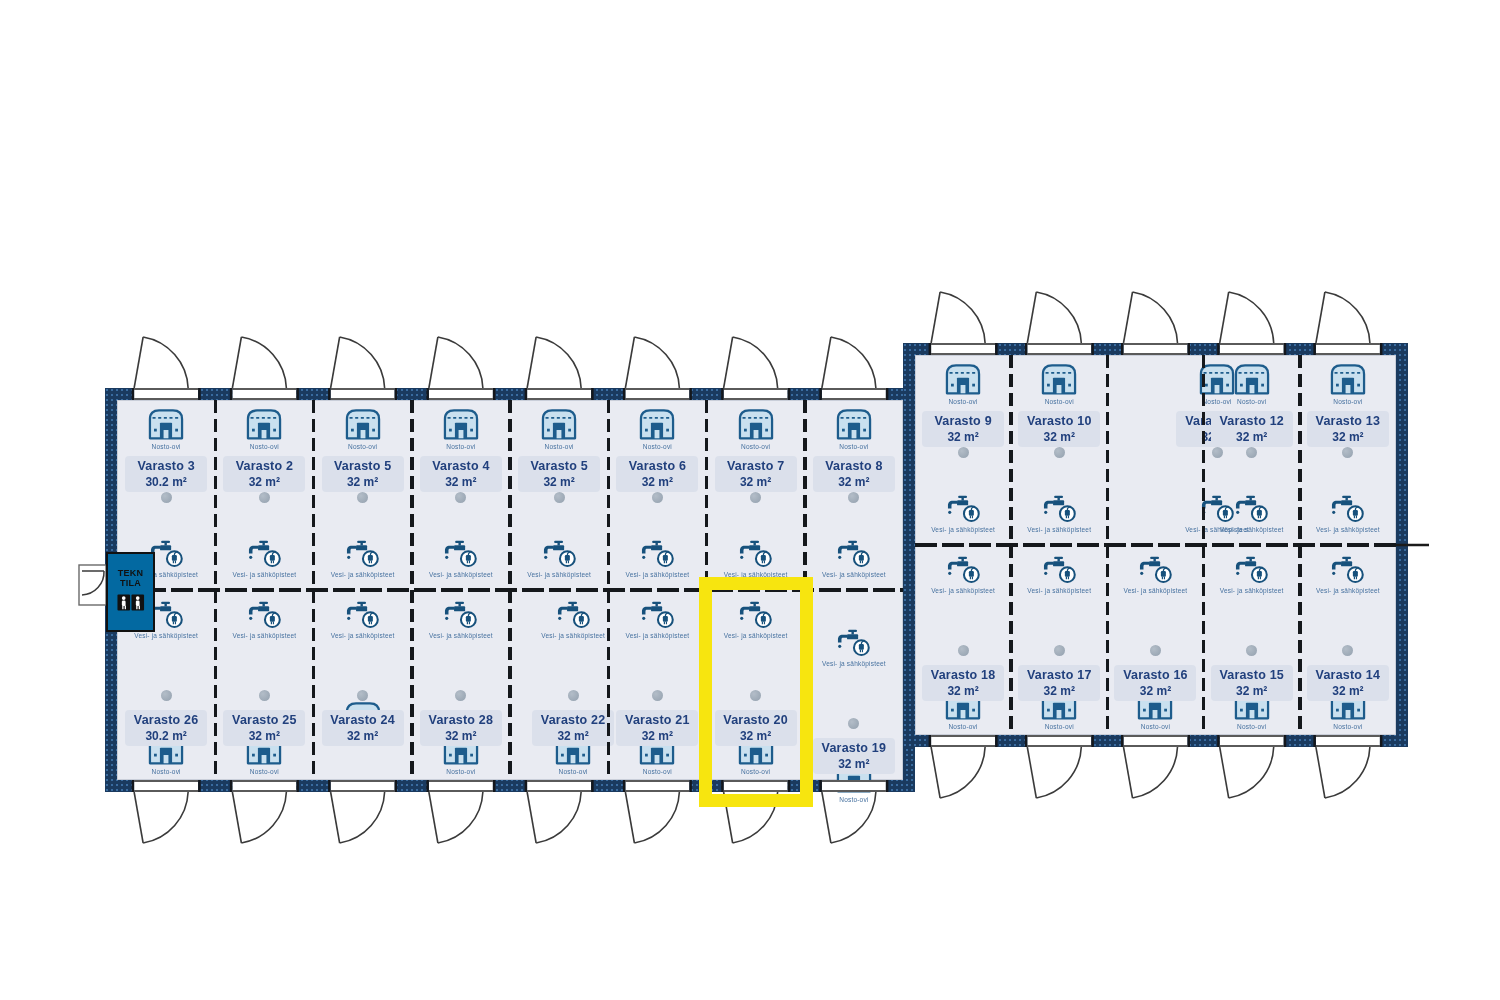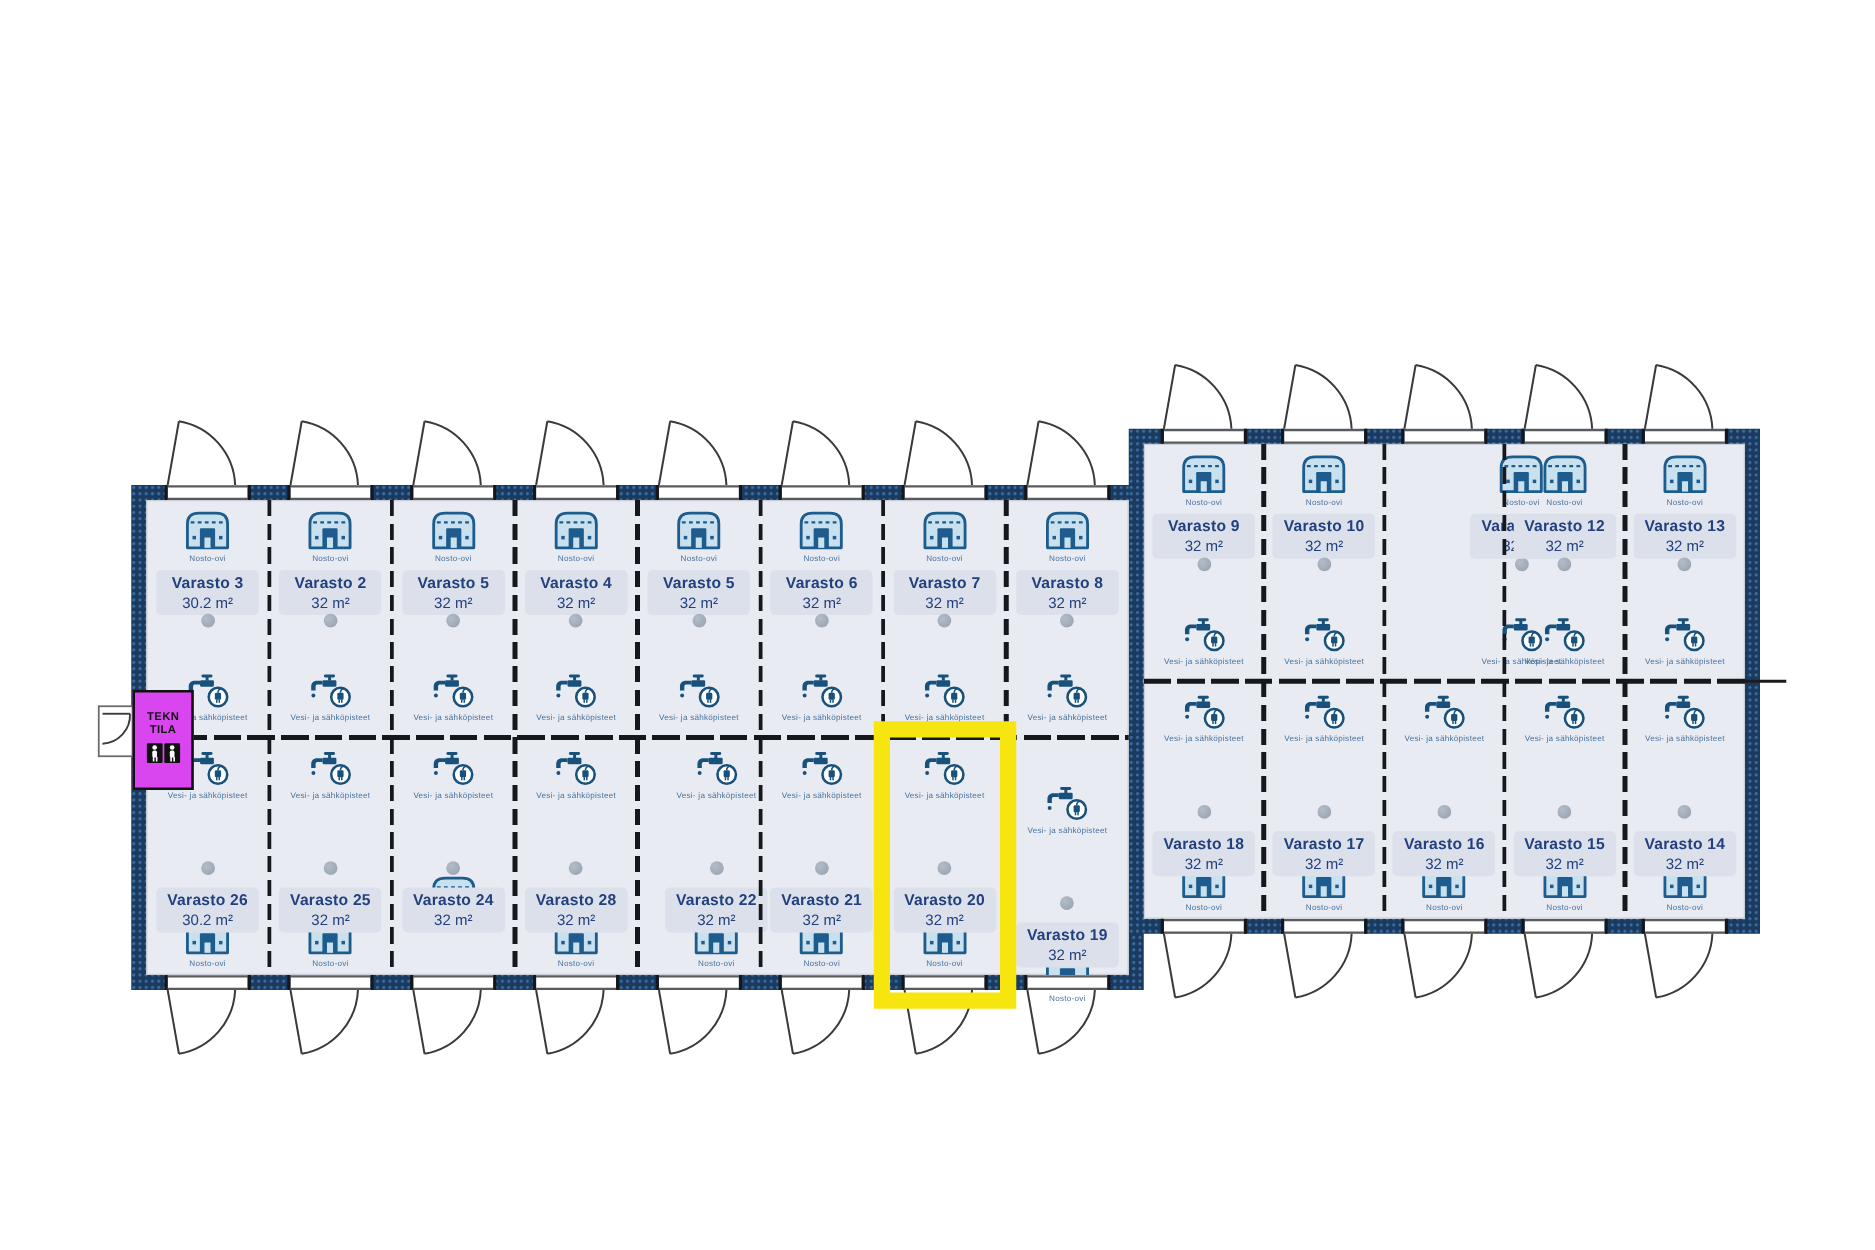--- a/index.html
+++ b/index.html
@@ -19,25 +19,25 @@
          background:repeating-linear-gradient(90deg,#15181c 0 22px,var(--floor) 22px 27px);}
   .unit{position:absolute;z-index:10;background:transparent;}
   .blk{position:absolute;left:0;right:0;text-align:center;line-height:1;}
   .row-top .door-blk{top:7px;}      .row-top .plate-blk{top:56px;}
   .row-top .vent-blk{top:90px;}     .row-top .util-blk{bottom:10px;}
   .row-bottom .util-blk{top:9px;}   .row-bottom .vent-blk{top:96px;}
   .row-bottom .plate-blk{top:118px;}.row-bottom .door-blk{bottom:5px;}
   .tiny-label{font-size:6.5px;color:var(--label);margin-top:1px;letter-spacing:.2px;}
   .plate{display:inline-block;background:var(--plate);border-radius:4px;padding:4px 7px;min-width:68px;}
   .p-name{display:block;font-weight:bold;font-size:12.5px;color:var(--ink);letter-spacing:.2px;}
-  .p-area{display:block;font-weight:normal;font-size:12px;color:var(--ink);margin-top:3px;}
+  .p-area{display:block;font-weight:bold;font-size:12px;color:var(--ink);margin-top:3px;}
   .vent{display:inline-block;width:11px;height:11px;border-radius:50%;
         background:radial-gradient(circle at 35% 35%, #b3bdc8, var(--vent));}
   #overlay{position:absolute;left:0;top:0;z-index:20;pointer-events:none;}
-  #tech-room{position:absolute;left:106px;top:552px;width:49px;height:80px;background:#d946ef;
+  #tech-room{position:absolute;left:106px;top:552px;width:49px;height:80px;background:#0369a1;
         border:2.5px solid #111;z-index:30;box-sizing:border-box;text-align:center;}
   .tech-label{font-weight:bold;font-size:9px;color:#111;margin-top:14px;line-height:1.15;letter-spacing:.3px;}
   .tech-label span{display:block;}
   #tech-room svg{margin-top:5px;}
   #highlight{position:absolute;z-index:40;border:13px solid var(--yellow);box-sizing:border-box;background:transparent;}
   .icon-wrap{display:inline-block;}
 </style>
 </head>
 <body>
 

